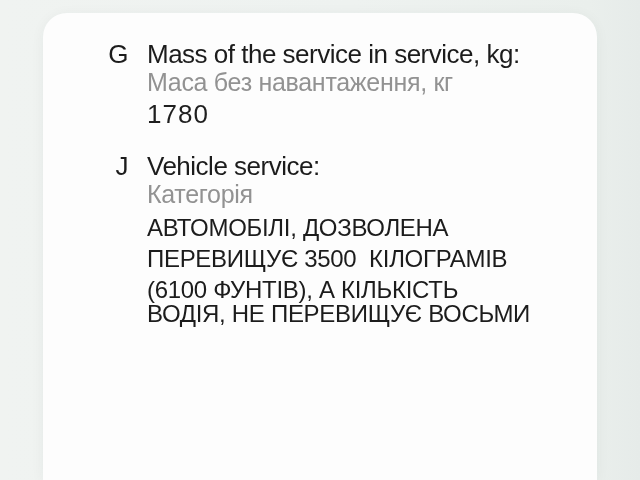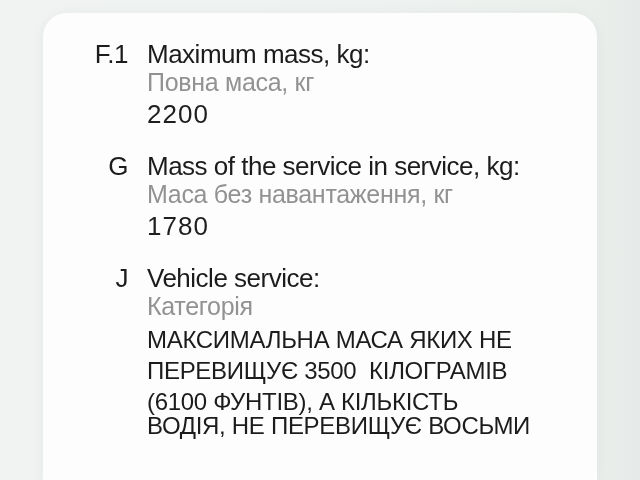--- a/index.html
+++ b/index.html
@@ -80,45 +80,37 @@
   }
   .caps-line.clipped {
     margin-top: -7px;
   }
 </style>
 </head>
 <body>
 
 <div class="card">
 
-  <div class="field">
-    <div class="code">F.1</div>
-    <div class="content">
-      <div class="label-en">Maximum mass, kg:</div>
-      <div class="label-uk">Повна маса, кг</div>
-      <div class="value">2200</div>
-    </div>
-  </div>
 
   <div class="field">
     <div class="code">G</div>
     <div class="content">
       <div class="label-en">Mass of the service in service, kg:</div>
       <div class="label-uk">Маса без навантаження, кг</div>
       <div class="value">1780</div>
     </div>
   </div>
 
   <div class="field">
     <div class="code">J</div>
     <div class="content">
       <div class="label-en">Vehicle service:</div>
       <div class="label-uk">Категорія</div>
       <div class="caps-block">
-        <div class="caps-line">МАКСИМАЛЬНА МАСА ЯКИХ НЕ</div>
+        <div class="caps-line">АВТОМОБІЛІ, ДОЗВОЛЕНА</div>
         <div class="caps-line">ПЕРЕВИЩУЄ 3500  КІЛОГРАМІВ</div>
         <div class="caps-line">(6100 ФУНТІВ), А КІЛЬКІСТЬ</div>
         <div class="caps-line clipped">ВОДІЯ, НЕ ПЕРЕВИЩУЄ ВОСЬМИ</div>
       </div>
     </div>
   </div>
 
 </div>
 
 </body></html>

